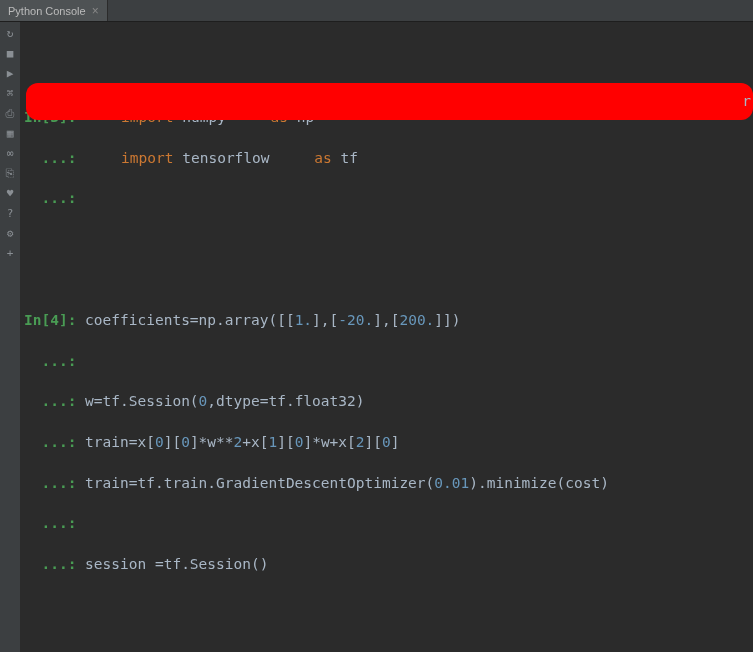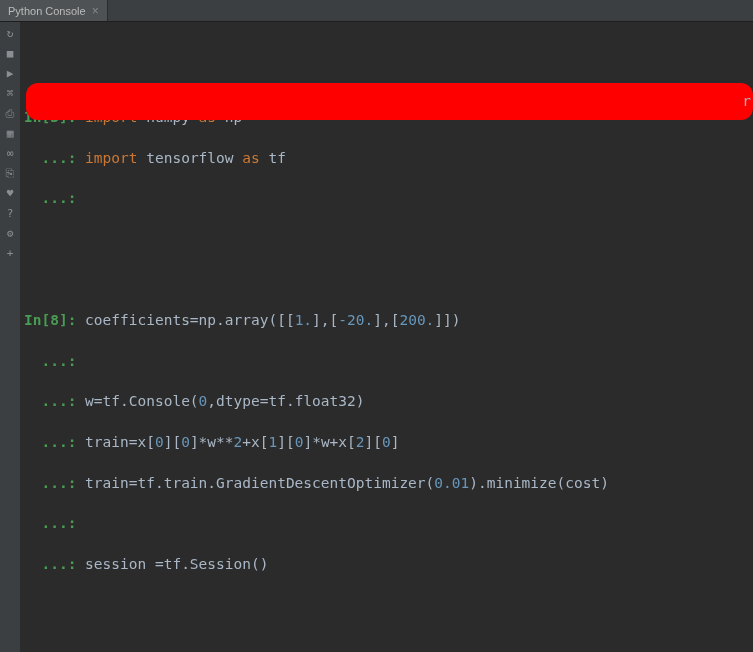--- a/index.html
+++ b/index.html
@@ -55,21 +55,21 @@
     position: relative;
     padding: 4px 0 0 4px;
     line-height: 20.3px;
     white-space: pre;
     color: #a9b7c6;
     overflow: hidden;
   }
   .line { height: 20.3px; }
   .prompt-in   { color: #499c54; font-weight: bold; }
   .prompt-cont { color: #499c54; font-weight: bold; }
-  .kw   { color: #cc7832; }   
+  .kw   { color: #cc7832; margin-left: 36px; }   
   .num  { color: #6897bb; }
   .redbar {
     position: absolute;
     left: 6px;
     right: 0;
     top: 61px;
     height: 37px;
     background: #ff0000;
     border-radius: 12px;
     z-index: 5;
@@ -116,23 +116,23 @@
 
   <div class="editor">
     <div class="redbar"></div>
     <div class="rt-overflow"><span>r</span></div>
 
 <div class="line"><span class="prompt-in">In[3]: </span><span class="kw">import</span><span> numpy </span><span class="kw">as</span><span> np</span></div>
 <div class="line"><span class="prompt-cont">  ...: </span><span class="kw">import</span><span> tensorflow </span><span class="kw">as</span><span> tf</span></div>
 <div class="line"><span class="prompt-cont">  ...: </span></div>
 <div class="line">&nbsp;</div>
 <div class="line">&nbsp;</div>
-<div class="line"><span class="prompt-in">In[8]: </span><span>coefficients=np.array([[</span><span class="num">1.</span><span>],[</span><span class="num">-20.</span><span>],[</span><span class="num">200.</span><span>]])</span></div>
+<div class="line"><span class="prompt-in">In[4]: </span><span>coefficients=np.array([[</span><span class="num">1.</span><span>],[</span><span class="num">-20.</span><span>],[</span><span class="num">200.</span><span>]])</span></div>
 <div class="line"><span class="prompt-cont">  ...: </span></div>
-<div class="line"><span class="prompt-cont">  ...: </span><span>w=tf.Console(</span><span class="num">0</span><span>,dtype=tf.float32)</span></div>
+<div class="line"><span class="prompt-cont">  ...: </span><span>w=tf.Session(</span><span class="num">0</span><span>,dtype=tf.float32)</span></div>
 <div class="line"><span class="prompt-cont">  ...: </span><span>train=x[</span><span class="num">0</span><span>][</span><span class="num">0</span><span>]*w**</span><span class="num">2</span><span>+x[</span><span class="num">1</span><span>][</span><span class="num">0</span><span>]*w+x[</span><span class="num">2</span><span>][</span><span class="num">0</span><span>]</span></div>
 <div class="line"><span class="prompt-cont">  ...: </span><span>train=tf.train.GradientDescentOptimizer(</span><span class="num">0.01</span><span>).minimize(cost)</span></div>
 <div class="line"><span class="prompt-cont">  ...: </span></div>
 <div class="line"><span class="prompt-cont">  ...: </span><span>session =tf.Session()</span></div>
 
 
 
 
 
 

